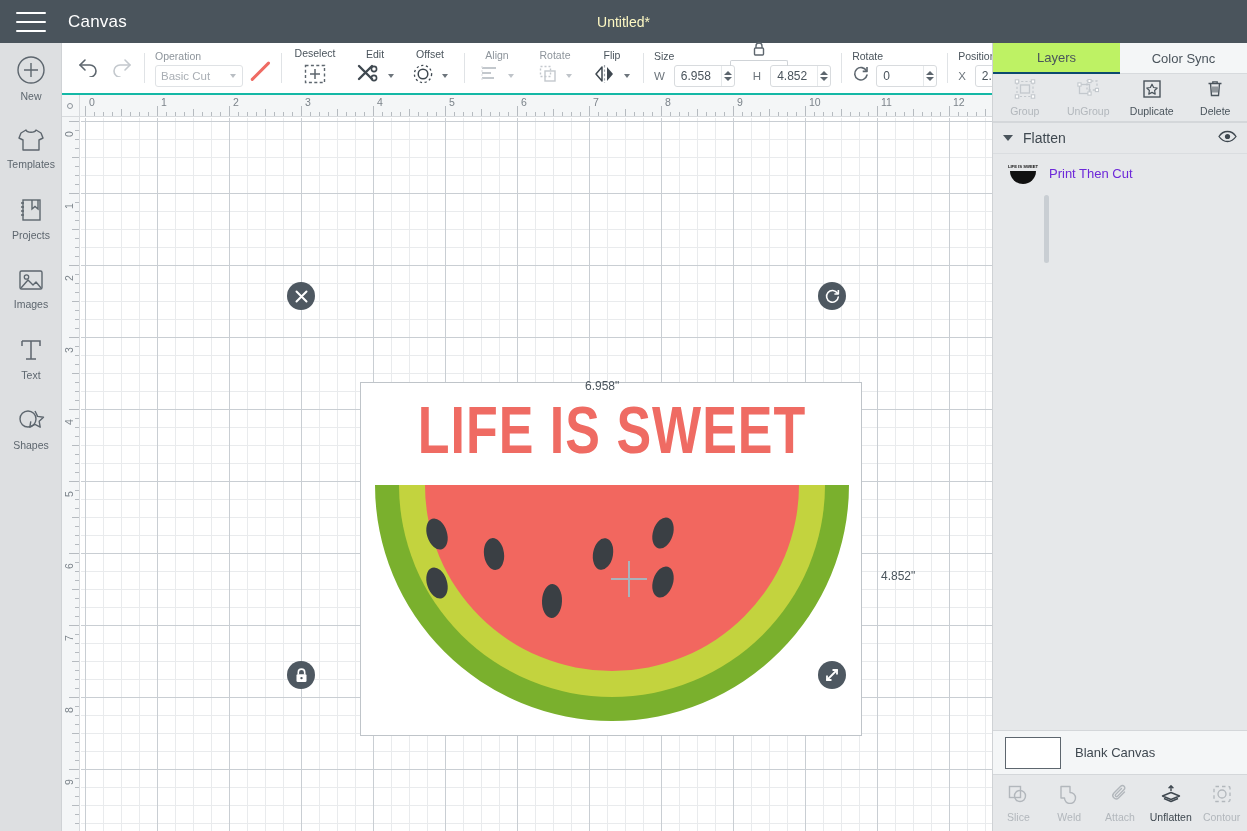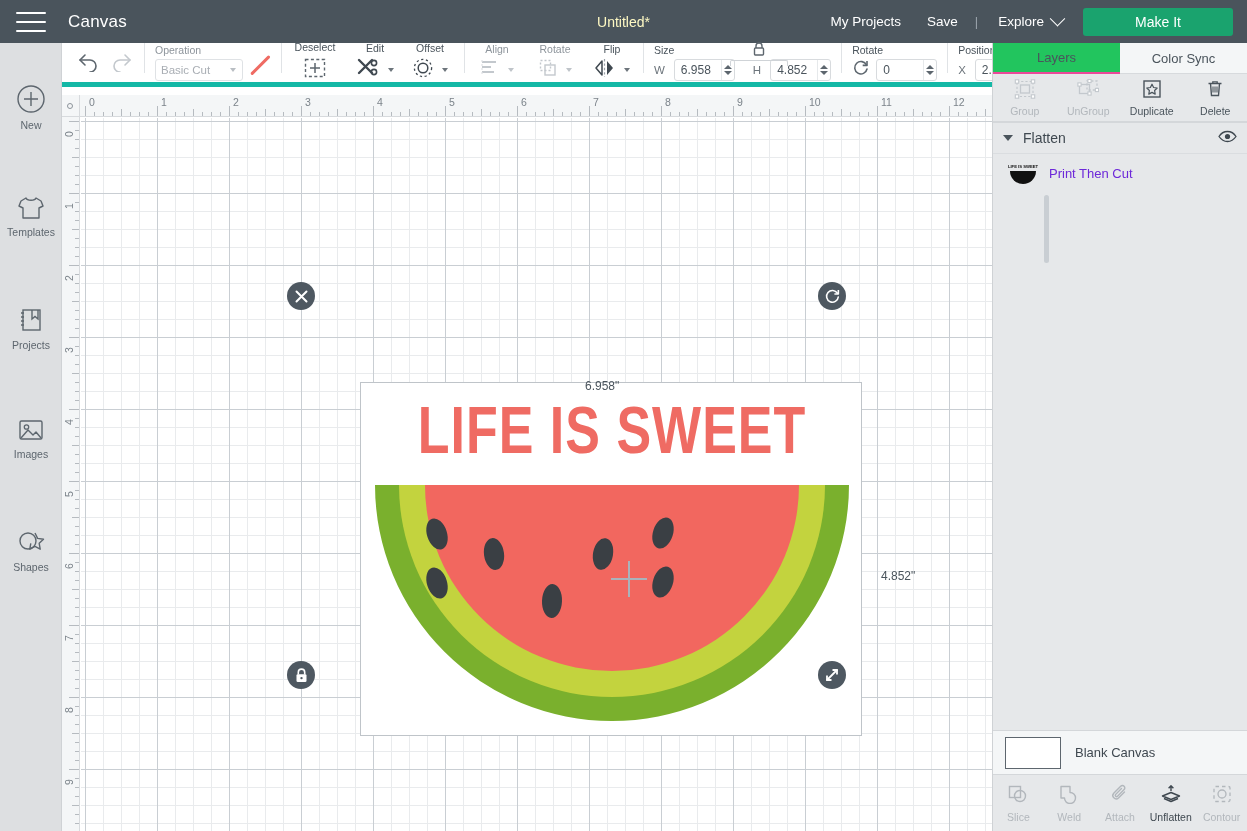--- a/index.html
+++ b/index.html
@@ -23,27 +23,27 @@
   .chev{ width:11px; height:11px; border-right:1.6px solid #fff; border-bottom:1.6px solid #fff;
     transform:rotate(45deg) translate(-2px,-2px); }
   #make-it{ background:#1aa36e; color:#fff; font-size:14px; border:none; border-radius:3px;
     width:150px; height:28px; margin-right:14px; margin-left:10px; cursor:pointer;
     font-family:"Liberation Sans",sans-serif; }
 
   
   #rail{ position:absolute; left:0; top:43px; width:62px; height:788px;
     background:#dddfe1; border-right:1px solid #cfd2d5; }
   .rail-item{ width:62px; height:70px; display:flex; flex-direction:column;
-    align-items:center; justify-content:flex-start; cursor:pointer; color:#5d666e;margin-top:41px; }
+    align-items:center; justify-content:center; cursor:pointer; color:#5d666e; }
   .rail-item .lbl{ font-size:10.5px; margin-top:5px; }
   .rail-item svg{ display:block; }
 
   
-  #toolbar{ position:absolute; left:62px; top:43px; width:1185px; height:44px;
-    background:#fff; border-bottom:5px solid #14b8a6; display:flex; }
+  #toolbar{ position:absolute; left:62px; top:43px; width:1185px; height:52px;
+    background:#fff; border-bottom:2px solid #14b8a6; display:flex; align-items:center; }
   .tb-sep{ width:1px; height:30px; background:#e0e3e6; margin:0 10px; }
   .tb-grp{ display:flex; flex-direction:column; justify-content:center; height:100%; position:relative; }
   .tb-cap{ font-size:10.5px; color:#8d949b; margin-bottom:3px; height:12px; }
   .tb-cap.on{ color:#4a545c; }
   .tb-row{ display:flex; align-items:center; gap:6px; }
   .caret{ width:0;height:0;border-left:3.5px solid transparent;border-right:3.5px solid transparent;
     border-top:4.5px solid #6d757c; margin-left:2px;}
   .caret.dim{ border-top-color:#bfc4c9; }
   select.op{ font-size:11.5px; color:#a9aeb4; border:1px solid #dfe2e5; border-radius:3px;
     height:22px; width:88px; padding-left:5px; background:#fff; font-family:"Liberation Sans",sans-serif;
@@ -117,21 +117,21 @@
   #crosshair .vt{ left:17px; top:0; width:1.5px; height:36px;}
   #vscroll{ position:absolute; left:982px; top:100px; width:5px; height:68px; background:#c9ced3;
     border-radius:3px; z-index:8;}
 
   
   #right{ position:absolute; left:992px; top:43px; width:255px; height:788px;
     background:#e6e8ea; border-left:1px solid #cfd2d5; }
   #tabs{ display:flex; height:31px; background:#f4f6f7; }
   .tab{ flex:1; display:flex; align-items:center; justify-content:center; font-size:13px;
     color:#4a545c; cursor:pointer; border-bottom:1px solid #d7dadd;}
-  .tab.active{ border-bottom:2px solid #ec4899; background:#22c55e;}
+  .tab.active{ border-bottom:2px solid #0c4a6e; background:#bef264;}
   #panel-actions{ height:48px; background:#e6e8ea; display:flex; border-bottom:1px solid #d4d7da;}
   .pa{ flex:1; display:flex; flex-direction:column; align-items:center; justify-content:center;
     gap:2px; cursor:pointer; }
   .pa .lbl{ font-size:10.5px; }
   .pa.on .lbl{ color:#4a545c; } .pa.off .lbl{ color:#b2b7bc; }
   #layers{ position:absolute; left:0; top:79px; right:0; bottom:101px; background:#e6e8ea;
     border-top:1px solid #d4d7da; }
   #grp-row{ height:31px; display:flex; align-items:center; padding:0 10px; background:#e6e8ea;
     border-bottom:1px solid #dadde0; }
   .tri{ width:0;height:0;border-left:5px solid transparent;border-right:5px solid transparent;
@@ -156,30 +156,20 @@
 <body>
 
 <div id="header">
   <div id="hamburger">
       <i></i>
       <i></i>
       <i></i>
     </div>
   <div id="canvas-title">Canvas</div>
   <div id="doc-title">Untitled*</div>
-  <div id="header-right">
-    <div class="hitem">My Projects</div>
-    <div class="hitem">Save</div>
-    <div class="divider">|</div>
-    <div id="explore-wrap">
-      <span class="hitem" style="padding:0">Explore</span>
-      <span class="chev"></span>
-    </div>
-    <button id="make-it">Make It</button>
-  </div>
 </div>
 
 <div id="rail">
   <div class="rail-item">
     <span>
         <svg width="30" height="30" viewBox="0 0 30 30">
           <circle cx="15" cy="15" r="13" fill="none" stroke="#5d666e" stroke-width="1.4"></circle>
           <path d="M15 8v14M8 15h14" stroke="#5d666e" stroke-width="1.4"></path>
         </svg>
       </span>
@@ -205,20 +195,29 @@
   </div>
   <div class="rail-item">
     <span>
         <svg width="30" height="26" viewBox="0 0 30 26">
           <rect x="4" y="4" width="22" height="18" rx="1.5" fill="none" stroke="#5d666e" stroke-width="1.4"></rect>
           <circle cx="10.5" cy="10" r="2.2" fill="none" stroke="#5d666e" stroke-width="1.3"></circle>
           <path d="M5 21l7-8 5 5 3-3 5 6" fill="none" stroke="#5d666e" stroke-width="1.4" stroke-linejoin="round"></path>
         </svg>
       </span>
     <span class="lbl">Images</span>
+  </div>
+  <div class="rail-item">
+    <span>
+        <svg width="28" height="28" viewBox="0 0 28 28">
+          <path d="M5 5h18v5M14 5v18M9 23h10" fill="none" stroke="#5d666e" stroke-width="1.5"></path>
+          <path d="M5 5v5" stroke="#5d666e" stroke-width="1.5"></path>
+        </svg>
+      </span>
+    <span class="lbl">Text</span>
   </div>
   <div class="rail-item">
     <span>
         <svg width="30" height="28" viewBox="0 0 30 28">
           <circle cx="12" cy="13" r="8" fill="none" stroke="#5d666e" stroke-width="1.4"></circle>
           <path d="M19 5l2.6 5.4 5.9.8-4.3 4.1 1 5.9-5.2-2.8-5.2 2.8 1-5.9" fill="none" stroke="#5d666e" stroke-width="1.4" stroke-linejoin="round"></path>
         </svg>
       </span>
     <span class="lbl">Shapes</span>
   </div>

